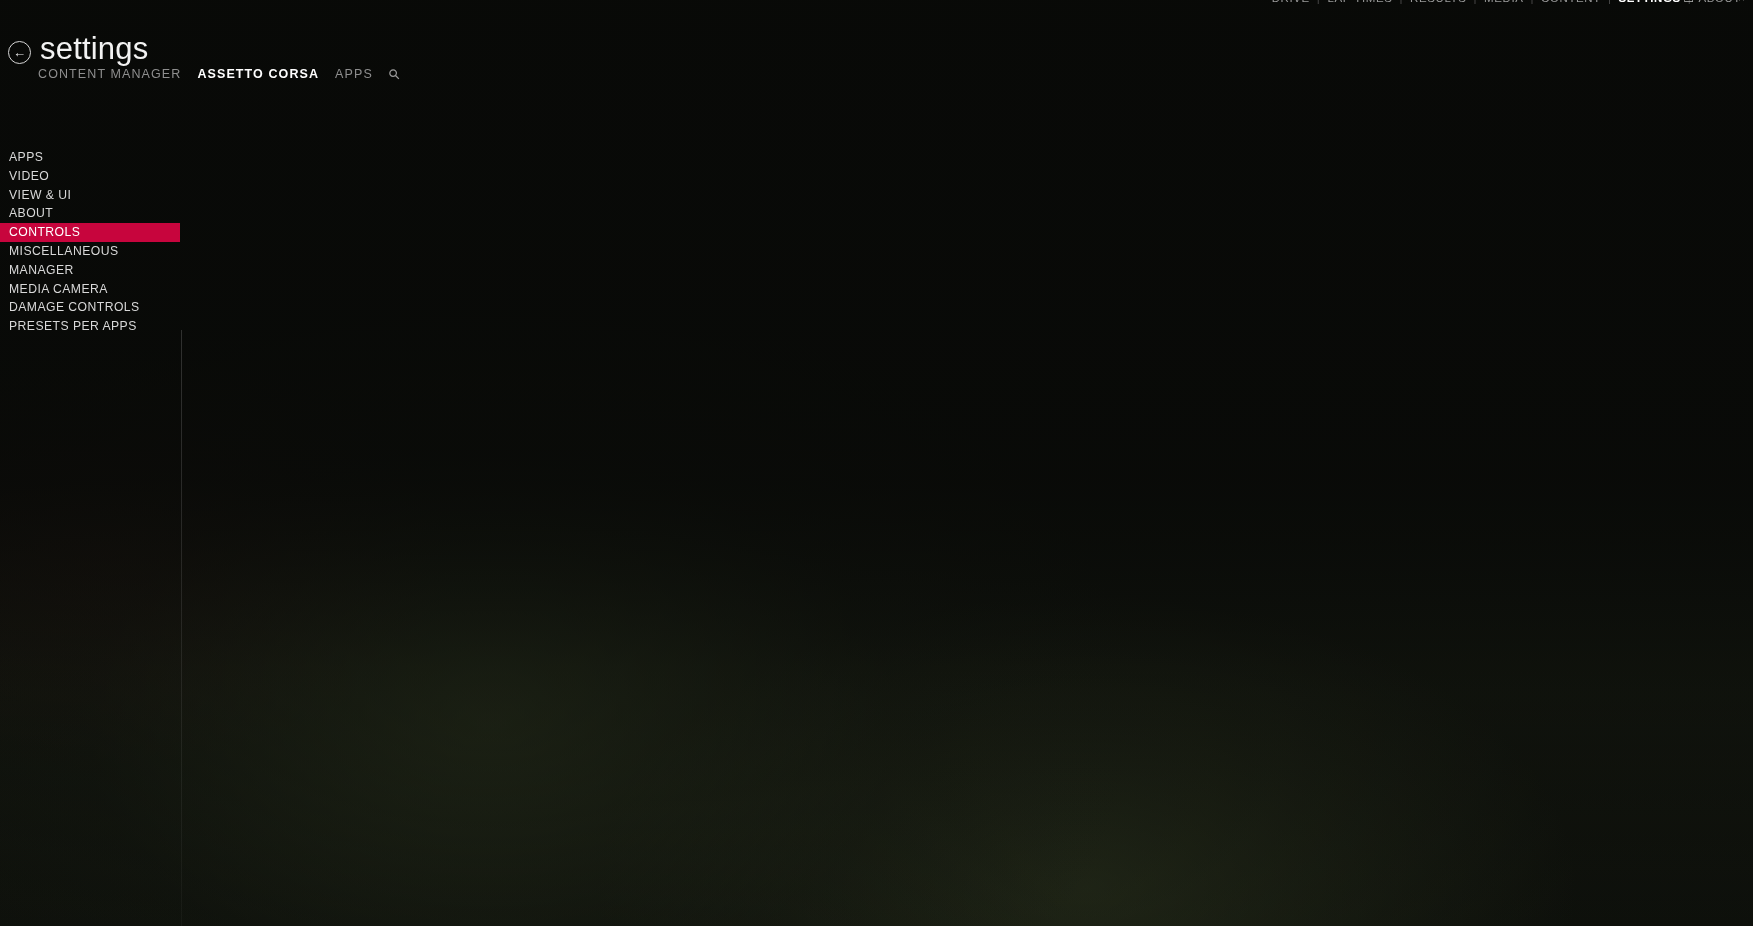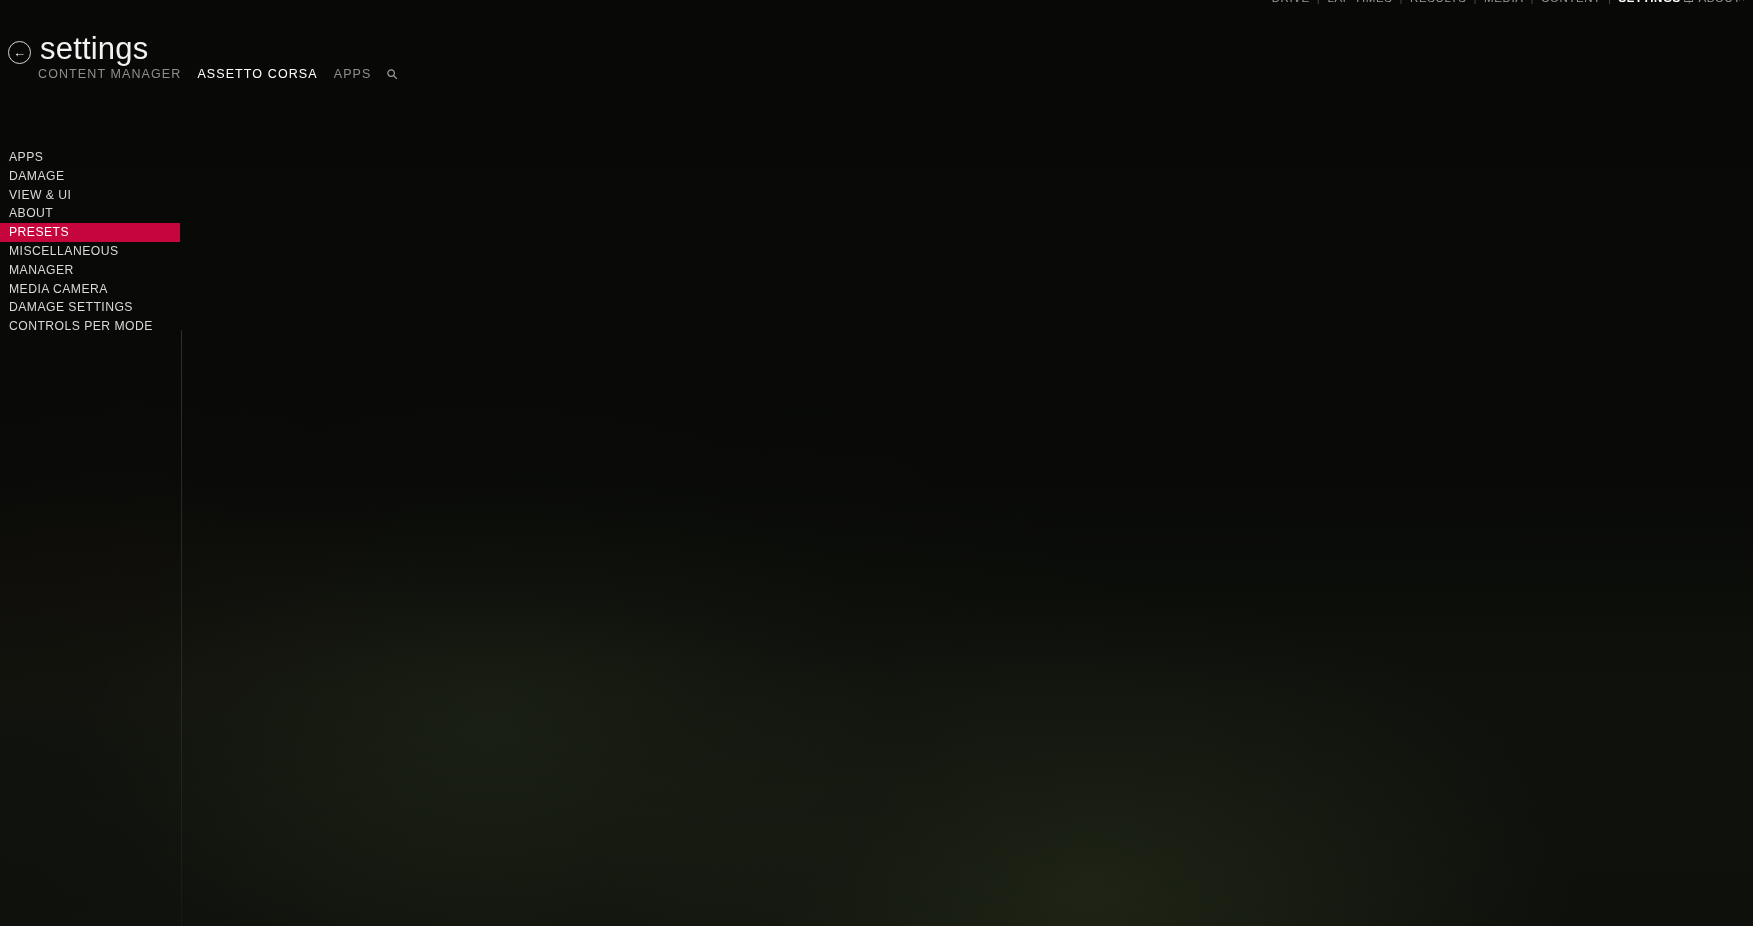--- a/index.html
+++ b/index.html
@@ -52,21 +52,21 @@
   }
   .page-title {
     position:absolute; left:40px; top:-3px;
     font-size:31px; color:#f2f2f2; font-weight:300; letter-spacing:.2px;
   }
   .tabrow {
     position:absolute; left:38px; top:32px;
     display:flex; align-items:center; gap:16px;
   }
   .tabrow .tab { font-size:12.5px; letter-spacing:1.1px; color:#8e8e8e; cursor:pointer; }
-  .tabrow .tab.active { color:#ffffff; font-weight:normal; }
+  .tabrow .tab.active { color:#ffffff; font-weight:bold; }
   .search-icon { color:#9a9a9a; font-size:14px; cursor:pointer; transform: rotate(-45deg); display:inline-block;}
 
   
   .sidebar { position:absolute; left:0; top:78px; width:180px; }
   .sidebar-item {
     height:18.8px; line-height:18.8px; padding-left:9px;
     font-size:12.2px; color:#d8d8d8; letter-spacing:.45px; cursor:pointer;
   }
   .sidebar-item.active { background:#c7053d; color:#ffffff; }
   .vdivider {
@@ -110,25 +110,25 @@
     <div class="tabrow" id="header-tabs">
         <span class="tab">CONTENT MANAGER</span>
         <span class="tab active">ASSETTO CORSA</span>
         <span class="tab">APPS</span>
         <span class="search-icon">⚲</span>
       </div>
   </div>
 
   <div class="sidebar" id="sidebar">
       <div class="sidebar-item"><span>APPS</span></div>
-      <div class="sidebar-item"><span>DAMAGE</span></div>
+      <div class="sidebar-item"><span>VIDEO</span></div>
       <div class="sidebar-item"><span>VIEW &amp; UI</span></div>
       <div class="sidebar-item"><span>ABOUT</span></div>
-      <div class="sidebar-item active"><span>PRESETS</span></div>
+      <div class="sidebar-item active"><span>CONTROLS</span></div>
       <div class="sidebar-item"><span>MISCELLANEOUS</span></div>
       <div class="sidebar-item"><span>MANAGER</span></div>
       <div class="sidebar-item"><span>MEDIA CAMERA</span></div>
-      <div class="sidebar-item"><span>DAMAGE SETTINGS</span></div>
-      <div class="sidebar-item"><span>CONTROLS PER MODE</span></div>
+      <div class="sidebar-item"><span>DAMAGE CONTROLS</span></div>
+      <div class="sidebar-item"><span>PRESETS PER APPS</span></div>
     </div>
   <div class="vdivider"></div>
 
 </div>
 
 </body></html>

